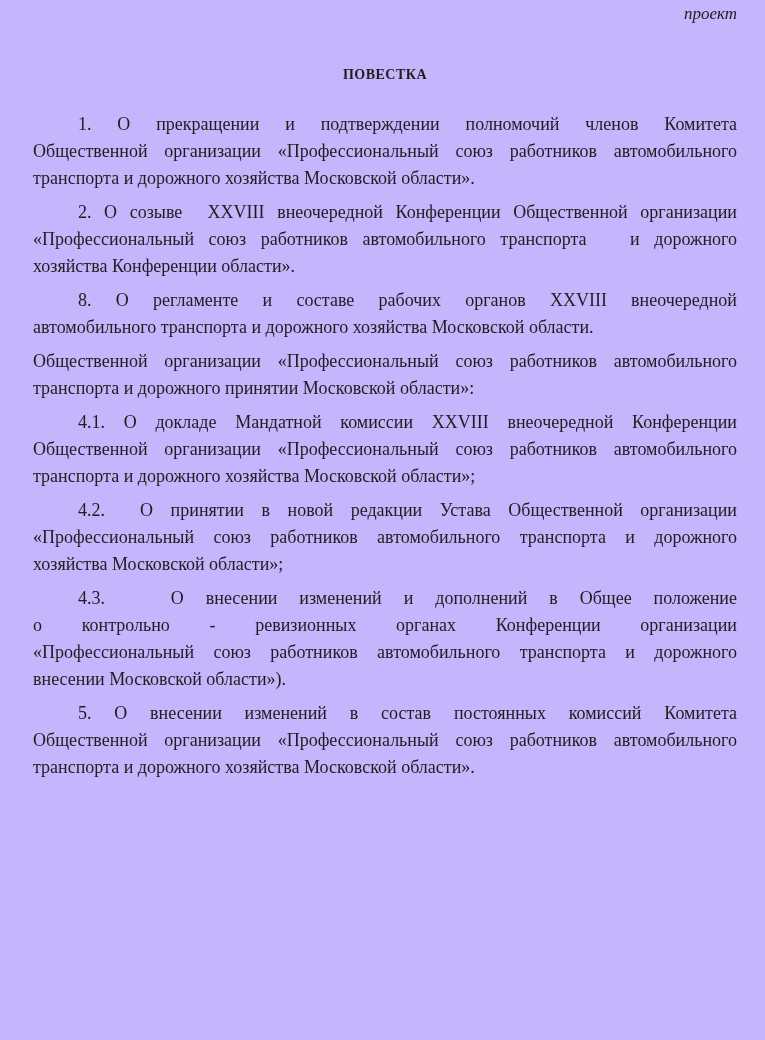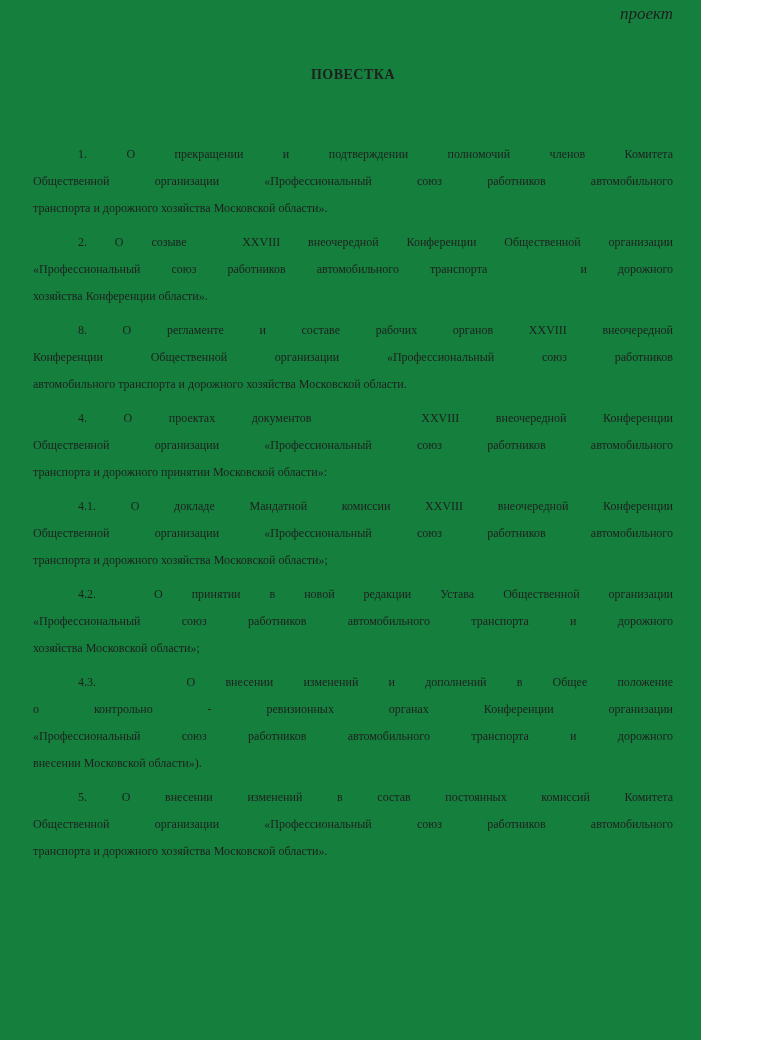--- a/index.html
+++ b/index.html
@@ -3,45 +3,45 @@
 <meta charset="utf-8">
 <style>
   html, body {
     margin: 0;
     padding: 0;
     background: #ffffff;
   }
   .page {
     position: relative;
     box-sizing: border-box;
-    width: 701px;
+    width: 765px;
     height: 1040px;
-    background: #15803d;
+    background: #c4b5fd;
     padding: 4px 28px 12px 33px;
     font-family: "Liberation Serif", "DejaVu Serif", serif;
     color: #1e1e1e;
     overflow: hidden;
   }
   .corner {
     text-align: right;
     font-style: italic;
     font-size: 17px;
     line-height: 20px;
   }
   .doc-title {
     margin-top: 37px;
     text-align: center;
     font-size: 14px;
     font-weight: bold;
     letter-spacing: 0.5px;
     line-height: 27px;
   }
   .agenda {
-    margin-top: 53px;
-    font-size: 12px;
+    margin-top: 23px;
+    font-size: 18px;
   }
   .para {
     margin: 0 0 7px 0;
   }
   .line {
     line-height: 27px;
     min-height: 27px;
   }
   .line.just {
     text-align: justify;
@@ -65,25 +65,23 @@
         <div class="line just">Общественной организации «Профессиональный союз работников автомобильного</div>
         <div class="line">транспорта и дорожного хозяйства Московской области».</div>
       </div>
       <div class="para">
         <div class="line first just">2. О созыве &nbsp;XXVIII внеочередной Конференции Общественной организации</div>
         <div class="line just">«Профессиональный союз работников автомобильного транспорта &nbsp;&nbsp;и дорожного</div>
         <div class="line">хозяйства Конференции области».</div>
       </div>
       <div class="para">
         <div class="line first just">8. О регламенте и составе рабочих органов XXVIII внеочередной</div>
-        <div class="line just">Конференции Общественной организации «Профессиональный союз работников</div>
         <div class="line">автомобильного транспорта и дорожного хозяйства Московской области.</div>
       </div>
       <div class="para">
-        <div class="line first just">4. О проектах документов &nbsp;&nbsp;XXVIII внеочередной Конференции</div>
         <div class="line just">Общественной организации «Профессиональный союз работников автомобильного</div>
         <div class="line">транспорта и дорожного принятии Московской области»:</div>
       </div>
       <div class="para">
         <div class="line first just">4.1. О докладе Мандатной комиссии XXVIII внеочередной Конференции</div>
         <div class="line just">Общественной организации «Профессиональный союз работников автомобильного</div>
         <div class="line">транспорта и дорожного хозяйства Московской области»;</div>
       </div>
       <div class="para">
         <div class="line first just">4.2. &nbsp;О принятии в новой редакции Устава Общественной организации</div>

